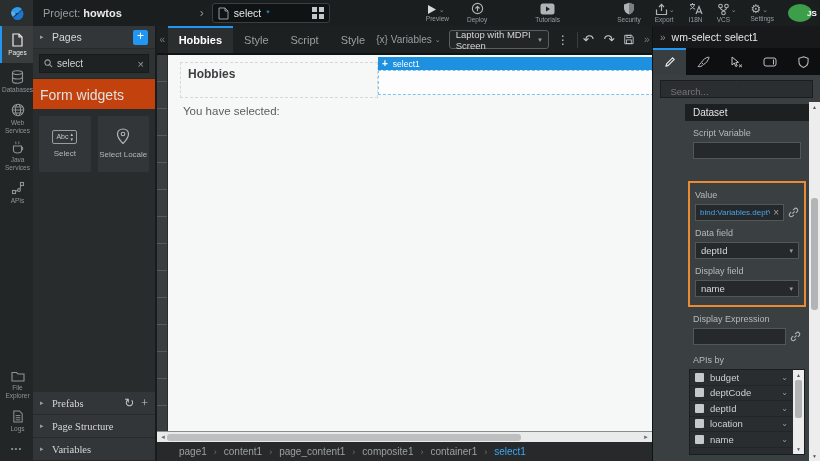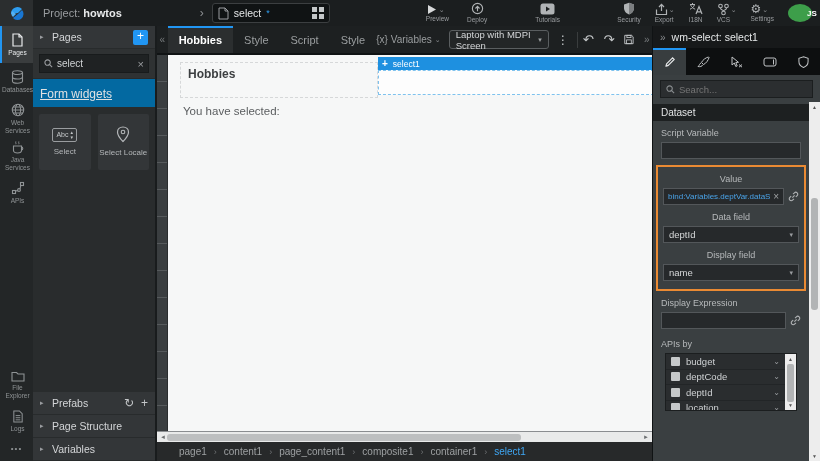--- a/index.html
+++ b/index.html
@@ -37,27 +37,27 @@
 
   
   .leftpanel { width:124px; flex:0 0 124px; background:#2f3233; display:flex; flex-direction:column; border-right:2px solid #191c1d; }
   .lp-row { height:23px; flex:0 0 23px; display:flex; align-items:center; padding:0 7px; gap:5px; background:#333638; border-bottom:1px solid #282b2c; font-size:10.5px; color:#d4d6d8; }
   .lp-arrow { font-size:7px; color:#9a9da0; width:7px; }
   .lp-plus { margin-left:auto; width:15px; height:15px; background:#2196f3; border-radius:2px; color:#fff; font-size:12px; line-height:13px; text-align:center; }
   .lp-search-wrap { padding:5px 6px; background:#2f3233; border-bottom:1px solid #282b2c; }
   .lp-search { height:19px; background:#1f2223; border:1px solid #181b1c; display:flex; align-items:center; padding:0 4px; gap:4px; }
   .lp-search input { flex:1; min-width:0; background:transparent; border:none; outline:none; color:#cfd2d4; font-size:10px; font-family:inherit; }
   .lp-search .clear { color:#9a9da0; font-size:11px; }
-  .lp-formwidgets { padding:8px 7px 6px; font-size:12px; color:#dfe1e2; background:#0369a1;text-decoration:underline; }
+  .lp-formwidgets { padding:8px 7px 6px; font-size:14px; color:#dfe1e2; background:#c2410c; }
   .widget-area { flex:1; background:#292c2d; padding:7px 6px; display:flex; gap:7px; align-items:flex-start; }
   .widget-tile { width:52px; height:56px; background:#333638; border-radius:2px; display:flex; flex-direction:column; align-items:center; justify-content:center; gap:6px; }
   .widget-tile .wlabel { font-size:8px; color:#b4b7b9; text-align:center; line-height:1.1; }
   .abc-ic { border:1px solid #9a9da0; border-radius:2px; color:#c4c7c9; font-size:7px; padding:1px 3px; display:flex; gap:2px; align-items:center; }
   .abc-ic .ud { font-size:5px; line-height:1; display:flex; flex-direction:column; }
-  .lp-bottom .lp-row { background:#333638; }
+  .lp-bottom .lp-row { background:#333638;font-family:Liberation Serif, serif; }
   .lp-tools { margin-left:auto; display:flex; gap:7px; color:#c4c7c9; font-size:12px; }
 
   
   .center { width:495px; flex:0 0 495px; display:flex; flex-direction:column; background:#1d2021; }
   .c-toolbar { height:27px; flex:0 0 27px; display:flex; align-items:center; background:#1d2021; font-size:11px; color:#9b9ea0; }
   .c-collapse { width:14px; text-align:center; color:#787c7e; font-size:10px; }
   .c-tab { padding:0 11px; height:27px; display:flex; align-items:center; }
   .c-tab.active { background:#2b2e2f; color:#fff; box-shadow:inset 0 2px 0 #2196f3; font-weight:bold; }
   .vars { margin-left:auto; display:flex; align-items:center; gap:3px; font-size:10px; color:#9b9ea0; }
   .device-dd { margin-left:8px; height:19px; border:1px solid #5a5e60; border-radius:3px; background:#232627; color:#d4d6d8; font-size:9.5px; display:flex; align-items:center; gap:2px; padding:0 6px; }
@@ -88,40 +88,40 @@
   .bc-item.active { color:#3fa7f5; }
 
   
   .rightpanel { width:168px; flex:0 0 168px; display:flex; flex-direction:column; background:#3a3f41; border-left:1px solid #101314; }
   .rp-header { height:22px; flex:0 0 22px; background:#17191a; display:flex; align-items:center; gap:6px; padding:0 7px; font-size:10.5px; color:#e6e8e9; }
   .rp-header .dbl { color:#8a8d90; font-size:10px; }
   .rp-tabs { height:27px; flex:0 0 27px; background:#0d0f10; display:flex; }
   .rp-tab { flex:1; display:flex; align-items:center; justify-content:center; color:#c0c3c5; }
   .rp-tab.active { background:#383d3f; box-shadow:inset 0 2px 0 #2196f3; }
   .rp-search-wrap { padding:5px 7px 4px; }
-  .rp-search { height:18px; background:#2b2e30; border:1px solid #1b1e1f; display:flex; align-items:center; gap:4px; padding:0 5px; }
+  .rp-search { height:18px; background:#2b2e30; border:1px solid #1b1e1f; display:flex; align-items:center; gap:4px; padding:0 5px;flex-direction:column; }
   .rp-search input { flex:1; min-width:0; background:transparent; border:none; outline:none; color:#9fa2a4; font-size:9.5px; font-family:inherit; }
   .rp-body { flex:1; display:flex; min-height:0; }
-  .rp-content { flex:1; overflow:hidden; }
+  .rp-content { flex:1; overflow:hidden;padding-left:32px; }
   .rp-vscroll { width:11px; flex:0 0 11px; background:#ededed; position:relative; }
   .rp-vscroll .sa { position:absolute; left:0; right:0; text-align:center; font-size:5px; color:#555; }
   .rp-vscroll .sa.up { top:2px; } .rp-vscroll .sa.down { bottom:2px; }
   .rp-thumb { position:absolute; left:2px; width:7px; top:96px; height:112px; background:#b2b4b5; border-radius:3px; }
   .rp-sec { height:17px; background:#1d2021; display:flex; align-items:center; padding:0 8px; font-size:10px; color:#e2e4e5; margin-top:7px; }
   .rp-field { padding:0 8px; }
   .rp-label { font-size:9px; color:#b6b9bb; margin:7px 0 4px; }
   .rp-input { height:17px; background:#26292b; border:1px solid #53575a; width:100%; display:flex; align-items:center; padding:0 4px; }
-  .orange-box { margin:6px 3px 0; border:2px solid #ea8a33; padding:0 5px 8px;text-align:center; }
+  .orange-box { margin:22px 3px 0; border:2px solid #ea8a33; padding:0 5px 8px; }
   .val-row { display:flex; align-items:center; gap:4px; }
   .val-input { flex:1; height:17px; background:#26292b; border:1px solid #53575a; display:flex; align-items:center; padding:0 4px; gap:3px; min-width:0; }
   .val-text { flex:1; font-size:8px; color:#4aa3e8; white-space:nowrap; overflow:hidden; }
   .val-x { color:#9fa2a4; font-size:10px; }
   .rp-select { height:17px; background:#26292b; border:1px solid #53575a; display:flex; align-items:center; justify-content:space-between; padding:0 5px; font-size:9.5px; color:#d7d9da; }
   .rp-select .caret { font-size:7px; color:#9a9da0; }
-  .orderby-list { margin:3px 12px 0; border:1px solid #1b1e1f; height:58px; display:flex; overflow:hidden; background:#2a2d2f; }
+  .orderby-list { margin:3px 4px 0; border:1px solid #1b1e1f; height:86px; display:flex; overflow:hidden; background:#2a2d2f; }
   .ob-rows { flex:1; }
   .ob-row { height:15.5px; display:flex; align-items:center; gap:6px; padding:0 5px; border-bottom:1px solid #222527; font-size:9.5px; color:#cfd2d4; }
   .ob-check { width:9px; height:9px; background:#c6c9ca; border-radius:1px; flex:0 0 9px; }
   .ob-caret { margin-left:auto; font-size:8px; color:#9a9da0; }
   .ob-scroll { width:11px; flex:0 0 11px; background:#ececec; position:relative; }
   .ob-scroll .sa { position:absolute; left:0; right:0; text-align:center; font-size:5px; color:#555; }
   .ob-scroll .sa.up { top:2px; } .ob-scroll .sa.down { bottom:2px; }
   .ob-thumb { position:absolute; left:2px; width:7px; top:10px; height:38px; background:#b2b4b5; border-radius:2px; }
   svg { display:block; }
 </style>

